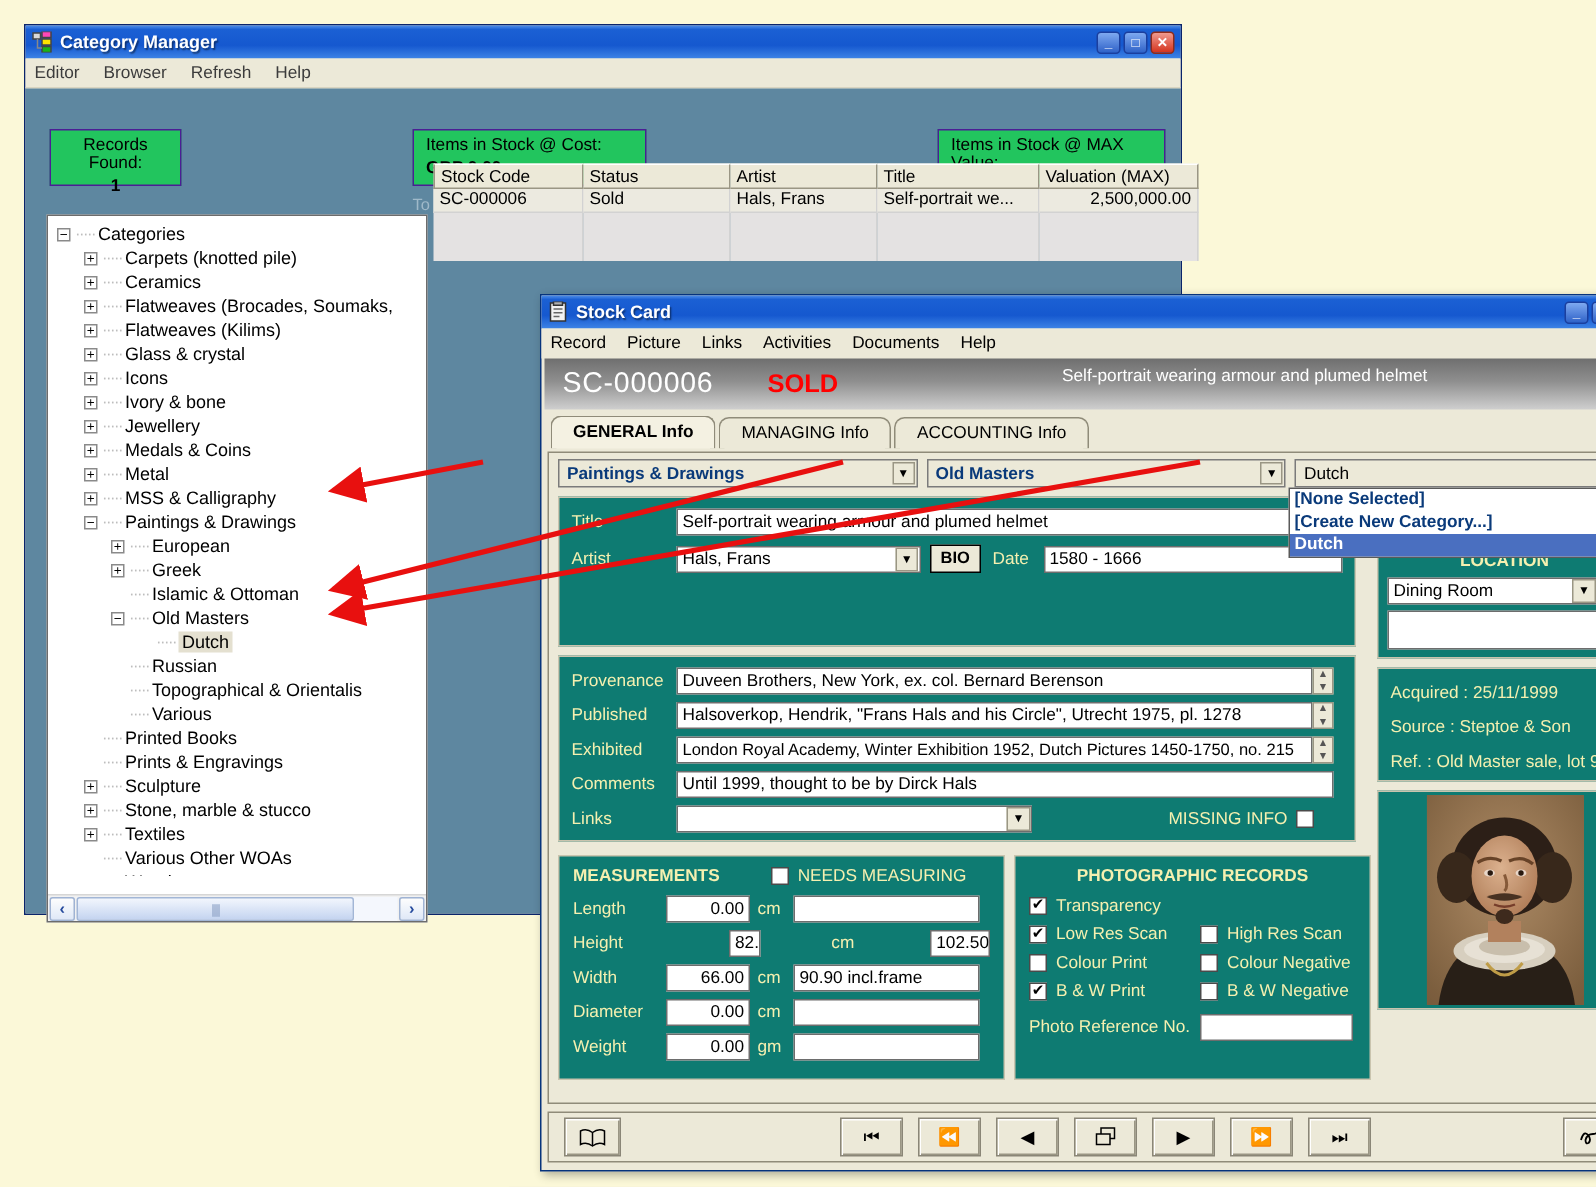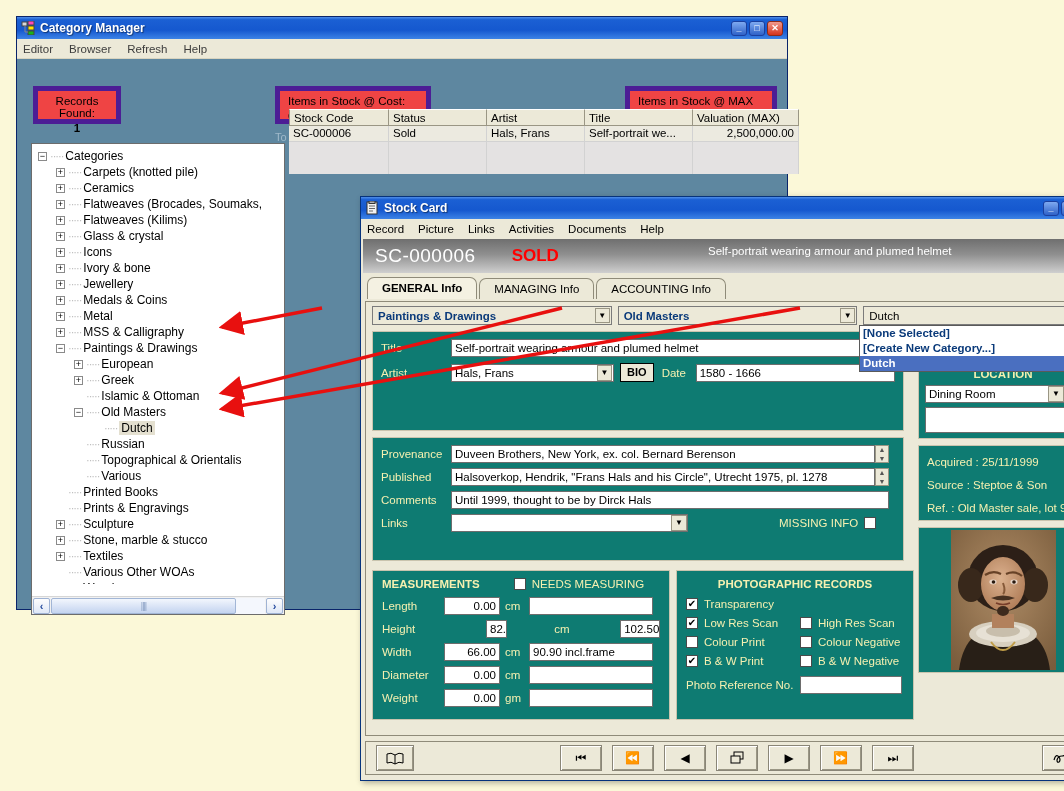--- a/index.html
+++ b/index.html
@@ -34,21 +34,21 @@
     font-family: "Liberation Sans", sans-serif;
   }
   .wbtn.close { background: linear-gradient(180deg,#f19a8e,#d4321c); border-color:#8e2b1a; }
   .cm-menu {
     height: 20px; background: #ece9d8; display: flex; align-items: center;
     padding-left: 6px; font-size: 11.5px; color: #3c3c3c; gap: 16px;
     border-bottom: 1px solid #d8d4c0;
   }
   .cm-body { position: absolute; left:0; top:42px; right:0; bottom:0; background: #5e87a0; }
   .stat-box {
-    position: absolute; border: 5px solid #4c1d95; background: #ef4444;
+    position: absolute; border: 1px solid #4c1d95; background: #22c55e;
     font-size: 11.5px; color: #000; padding: 4px 8px;
   }
   .stat-box .lbl { display:block; }
   .stat-box .val { display:block; font-weight: bold; margin-top: 3px; }
   .hint-text { position:absolute; font-size: 11px; color: #9fb9c9; }
 
   .tree-panel {
     position: absolute; left: 14px; top: 84px; width: 254px; height: 472px;
     background: #fff; border: 1px solid #6c6c6c;
     overflow: hidden; font-size: 12px; color: #000;
@@ -521,20 +521,28 @@
         </div>
         <div class="frow" style="margin-bottom:5px;">
           <span class="flabel">Published</span>
           <span class="finput" style="width:424px;">Halsoverkop, Hendrik, "Frans Hals and his Circle", Utrecht 1975, pl. 1278</span>
           <span class="spin" style="height:18px;">
             <div class="spin-b">▲</div>
             <div class="spin-b">▼</div>
           </span>
         </div>
         <div class="frow" style="margin-bottom:5px;">
+          <span class="flabel">Exhibited</span>
+          <span class="finput" style="width:424px;font-size:11px;">London Royal Academy, Winter Exhibition 1952, Dutch Pictures 1450-1750, no. 215</span>
+          <span class="spin" style="height:18px;">
+            <div class="spin-b">▲</div>
+            <div class="spin-b">▼</div>
+          </span>
+        </div>
+        <div class="frow" style="margin-bottom:5px;">
           <span class="flabel">Comments</span>
           <span class="finput" style="width:438px;">Until 1999, thought to be by Dirck Hals</span>
         </div>
         <div class="frow" style="margin-bottom:0;">
           <span class="flabel">Links</span>
           <span class="finput" style="width:237px;"></span>
           <span class="combo-arrow">▼</span>
           <span class="flabel" style="width:auto;margin-left:92px;font-weight:normal;">MISSING INFO</span>
           <span class="chk" style="margin-left:6px;"></span>
         </div>

